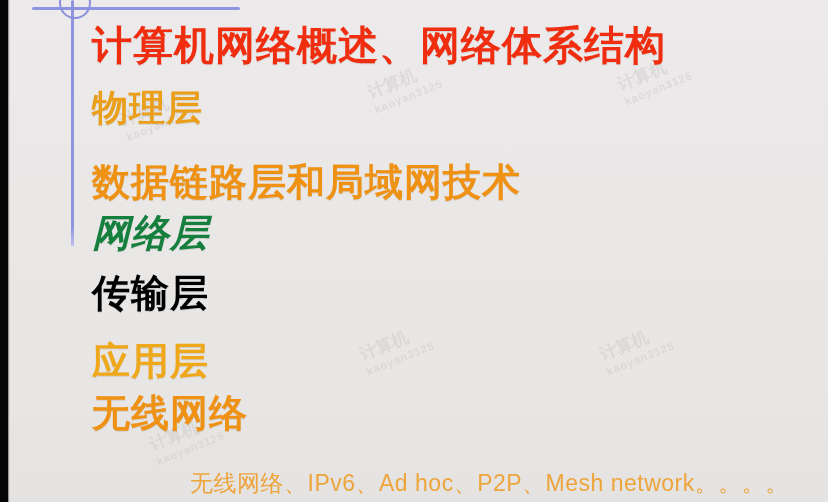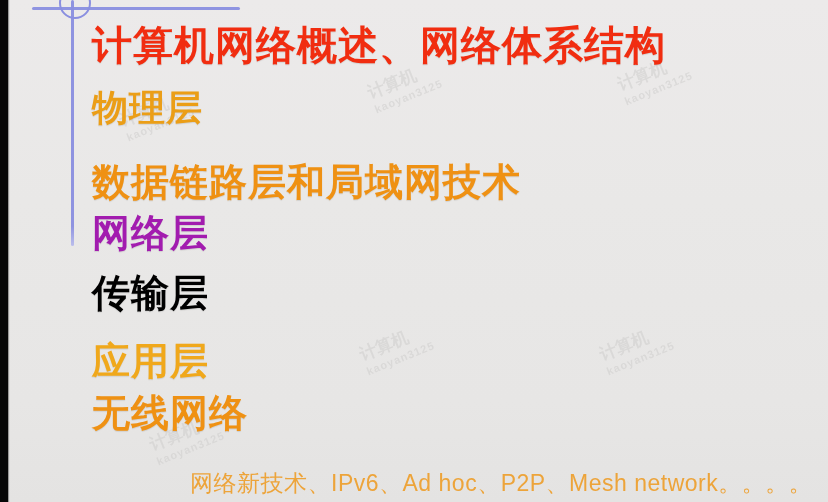--- a/index.html
+++ b/index.html
@@ -185,21 +185,21 @@
   </div>
   <div class="wm wm-f">
     <span>计算机</span>
     <span class="wm-sub">kaoyan3125</span>
   </div>
 
   <div id="headings">
     <div class="line l-title" style="color: rgb(241, 45, 16);">计算机网络概述、网络体系结构</div>
     <div class="line l-2" style="color: rgb(235, 158, 23);">物理层</div>
     <div class="line l-3" style="color: rgb(239, 145, 19); margin-top: 12px;">数据链路层和局域网技术</div>
-    <div class="line l-4" style="color: #a21caf;">网络层</div>
+    <div class="line l-4" style="color: #15803d; font-style: italic;">网络层</div>
     <div class="line l-5" style="color: #000000;">传输层</div>
     <div class="line l-6" style="color: rgb(240, 168, 27);">应用层</div>
     <div class="line l-7" style="color: rgb(239, 145, 19);">无线网络</div>
   </div>
 
-  <div id="footer-line" style="color: rgb(237, 164, 58);">网络新技术、IPv6、Ad hoc、P2P、Mesh network。。。。</div>
+  <div id="footer-line" style="color: rgb(237, 164, 58);">无线网络、IPv6、Ad hoc、P2P、Mesh network。。。。</div>
 
 </div>
 
 </body></html>

